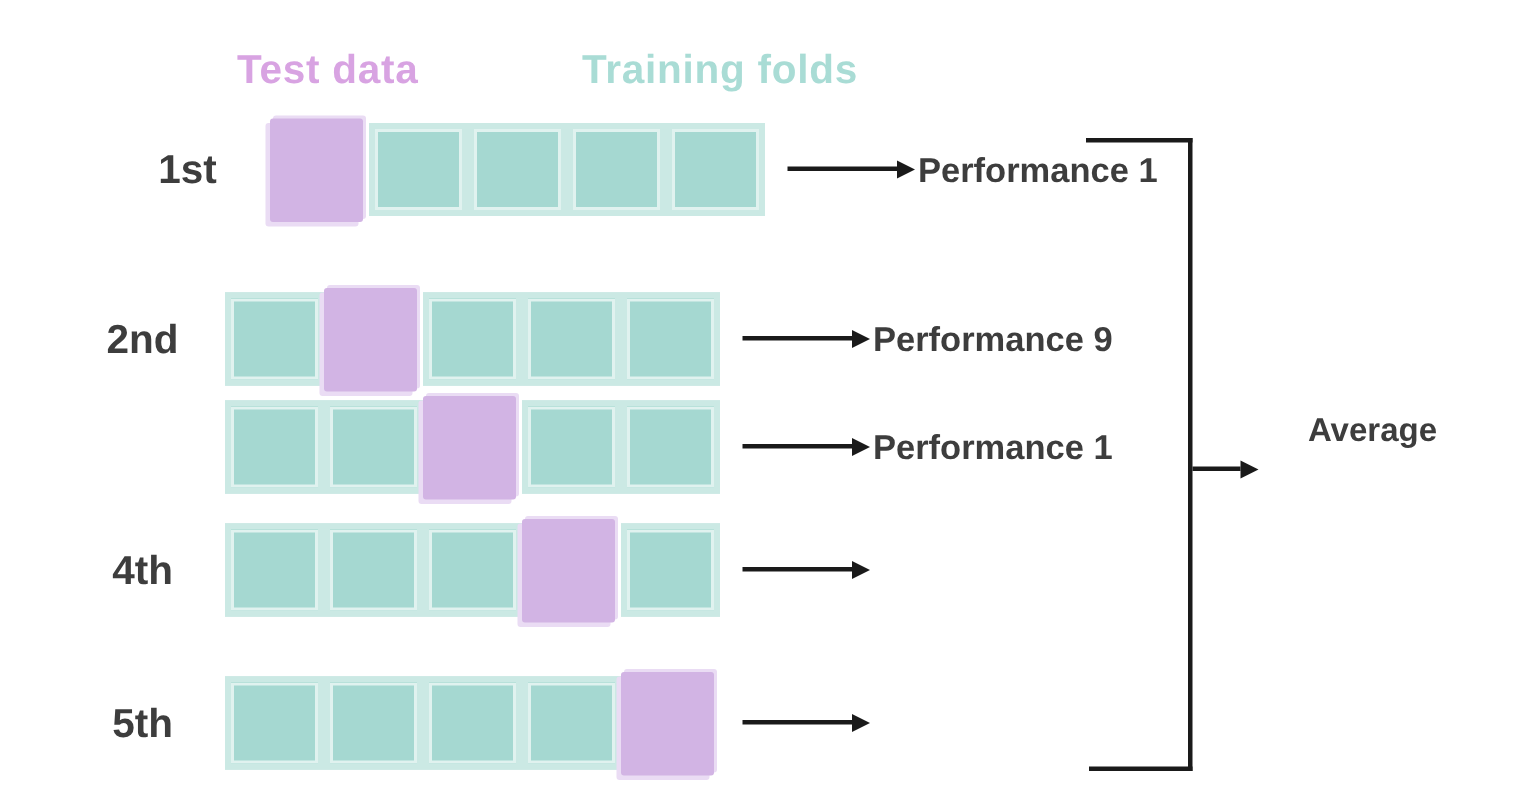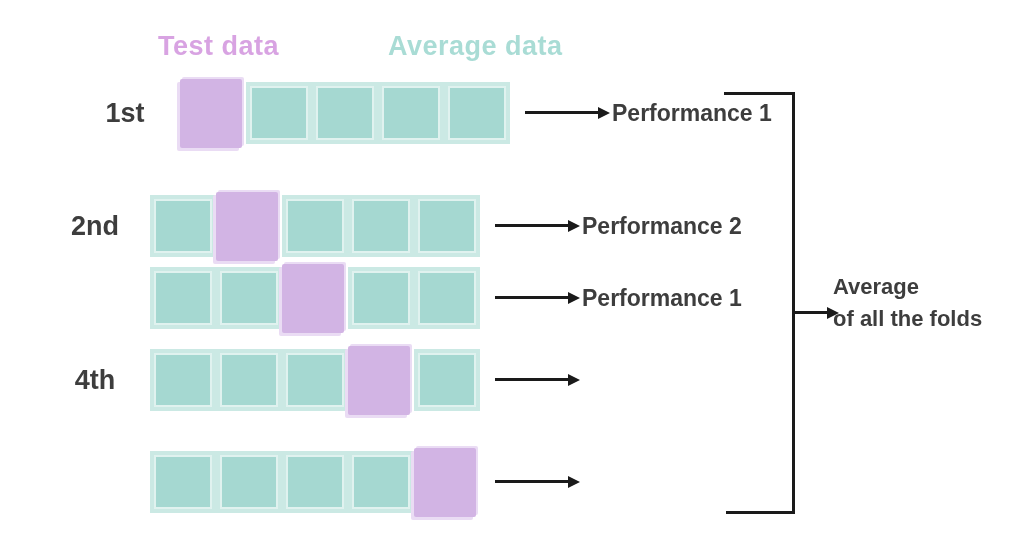--- a/index.html
+++ b/index.html
@@ -109,32 +109,33 @@
   #bracket-top{left:724px;top:92px;width:71px;height:3px;}
   #bracket-bottom{left:726px;top:511px;width:69px;height:3px;}
   #bracket-arrow{left:795px;top:311px;width:32px;}
 
   
   #average-block{
     position:absolute;
     left:833px;
     top:271px;
     width:164px;
+    text-align:center;
     font-size:22px;
     line-height:32px;
     color:var(--text);
   }
 </style>
 </head>
 <body>
 
 <div id="canvas">
 
   <div class="legend-label" id="legend-test">Test data</div>
-  <div class="legend-label" id="legend-train">Average data</div>
+  <div class="legend-label" id="legend-train">Training folds</div>
 
   <div class="row" style="top: 82px; margin-left: 30px;">
     <div class="row-label">1st</div>
     <div class="row-squares">
         <div class="cell-slot">
           <div class="cell-test"></div>
         </div>
         <div class="cell-slot">
           <div class="cell-train"></div>
         </div>
@@ -165,21 +166,21 @@
           <div class="cell-train"></div>
         </div>
         <div class="cell-slot">
           <div class="cell-train"></div>
         </div>
         <div class="cell-slot">
           <div class="cell-train"></div>
         </div>
       </div>
     <div class="arrow"></div>
-    <div class="perf-label">Performance 2</div>
+    <div class="perf-label">Performance 9</div>
   </div>
 
   <div class="row" style="top: 267px;">
     <div class="row-squares">
         <div class="cell-slot">
           <div class="cell-train"></div>
         </div>
         <div class="cell-slot">
           <div class="cell-train"></div>
         </div>
@@ -213,20 +214,21 @@
           <div class="cell-test"></div>
         </div>
         <div class="cell-slot">
           <div class="cell-train"></div>
         </div>
       </div>
     <div class="arrow"></div>
   </div>
 
   <div class="row" style="top: 451px;">
+    <div class="row-label">5th</div>
     <div class="row-squares">
         <div class="cell-slot">
           <div class="cell-train"></div>
         </div>
         <div class="cell-slot">
           <div class="cell-train"></div>
         </div>
         <div class="cell-slot">
           <div class="cell-train"></div>
         </div>
@@ -240,16 +242,15 @@
     <div class="arrow"></div>
   </div>
 
   <div class="bracket-part" id="bracket-vertical"></div>
   <div class="bracket-part" id="bracket-top"></div>
   <div class="bracket-part" id="bracket-bottom"></div>
   <div class="arrow" id="bracket-arrow"></div>
 
   <div id="average-block">
     <div>Average</div>
-    <div>of all the folds</div>
   </div>
 
 </div>
 
 </body></html>

